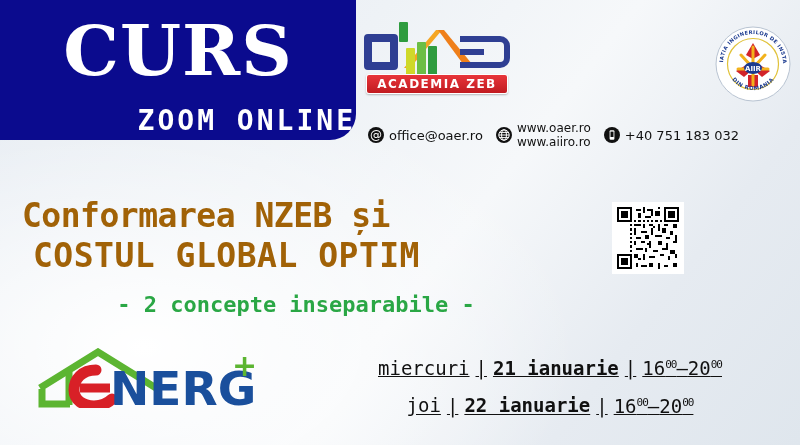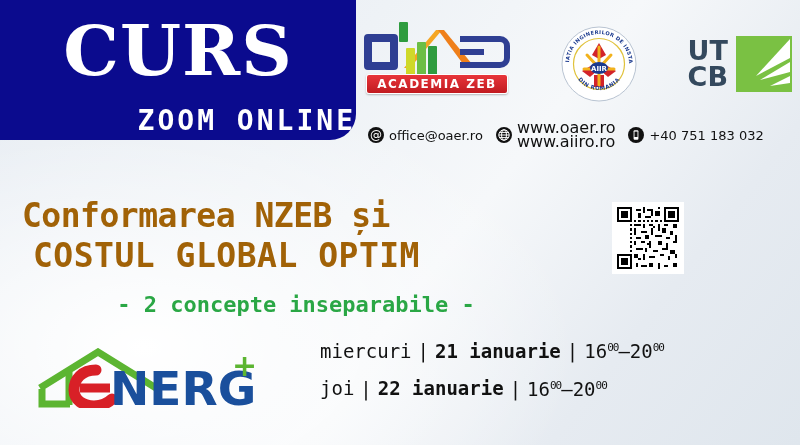--- a/index.html
+++ b/index.html
@@ -87,21 +87,21 @@
 
   
   #contact-row{
     position:absolute; left:368px; top:116px; width:424px; height:38px;
     display:flex; align-items:center; gap:13px;
     font-family:"DejaVu Sans", sans-serif; color:#111;
   }
   .contact-item{ display:flex; align-items:center; gap:5px; }
   .cicon{ width:16px; height:16px; flex:0 0 16px; }
   .ctext{ font-size:13px; white-space:nowrap; }
-  .ctext.two{ font-size:16px; line-height:14px; }
+  .ctext.two{ font-size:12px; line-height:14px; }
 
   
   #main-title{
     position:absolute; left:22px; top:196px; width:560px;
     font-family:"DejaVu Sans Mono", monospace; font-weight:bold;
     font-size:33px; line-height:40px; color:#a16207; letter-spacing:-0.5px;
   }
   #title-line-2{ letter-spacing:0.5px;margin-left:11px; }
   #subtitle{
     position:absolute; left:22px; top:292px; width:548px;
@@ -127,23 +127,23 @@
   #energ-block{ position:absolute; left:36px; top:334px; width:225px; height:74px; }
   #powered-by{
     position:absolute; left:104px; top:2px;
     font-family:"DejaVu Sans Mono", monospace; font-weight:bold;
     font-size:17px; color:#111; letter-spacing:0px;
   }
   #energ-mark{ position:absolute; left:0; top:14px; width:225px; height:60px; }
 
   
   #schedule{
-    position:absolute; left:320px; top:331px; width:460px;
+    position:absolute; left:320px; top:348px; width:460px;
     font-family:"DejaVu Sans Mono", monospace; color:#111;
-    font-size:19px; line-height:33px; text-align:left;
+    font-size:19px; line-height:33px; text-align:center;text-decoration:underline;
   }
   .sched-row{ white-space:nowrap; }
   .sched-day{ font-weight:normal; }
   .sep{ font-weight:normal; color:#111; padding:0 6px; }
   .sched-date{ font-weight:bold; }
   .sched-time{ font-weight:normal; }
   .sup{ font-size:11px; vertical-align:super; letter-spacing:-1px; }
 </style>
 </head>
 <body>
@@ -192,32 +192,20 @@
     <ellipse cx="39" cy="43" rx="9" ry="6" fill="#1b3a8f"></ellipse>
     <text x="39" y="46" font-family="DejaVu Sans, sans-serif" font-size="7" font-weight="bold" fill="#ffffff" text-anchor="middle">AIIR</text>
     <text font-family="DejaVu Sans, sans-serif" font-size="5.1" font-weight="bold" fill="#1b3a8f" letter-spacing="0.4">
       <textPath href="#arcTop" startOffset="50%" text-anchor="middle">ASOCIATIA INGINERILOR DE INSTALATII</textPath>
     </text>
     <text font-family="DejaVu Sans, sans-serif" font-size="5.4" font-weight="bold" fill="#1b3a8f" letter-spacing="0.6">
       <textPath href="#arcBot" startOffset="50%" text-anchor="middle">DIN ROMANIA</textPath>
     </text>
   </svg>
 
-  <div id="utcb-logo">
-    <div id="utcb-text">
-      <div>UT</div>
-      <div>CB</div>
-    </div>
-    <svg id="utcb-mark" viewBox="0 0 56 56">
-      <rect x="0" y="0" width="56" height="56" fill="#7ac143"></rect>
-      <polygon points="54,3 20,40 54,22" fill="#ffffff"></polygon>
-      <polygon points="54,26 24,44 54,36" fill="#ffffff"></polygon>
-      <polygon points="54,40 34,50 54,47" fill="#ffffff"></polygon>
-    </svg>
-  </div>
 </div>
 
 <div id="contact-row">
 
   <div class="contact-item">
     <svg class="cicon" viewBox="0 0 16 16">
       <circle cx="8" cy="8" r="8" fill="#111"></circle>
       <text x="8" y="12" font-family="DejaVu Sans, sans-serif" font-size="12" fill="#fff" text-anchor="middle">@</text>
     </svg>
     <span class="ctext">office@oaer.ro</span>

